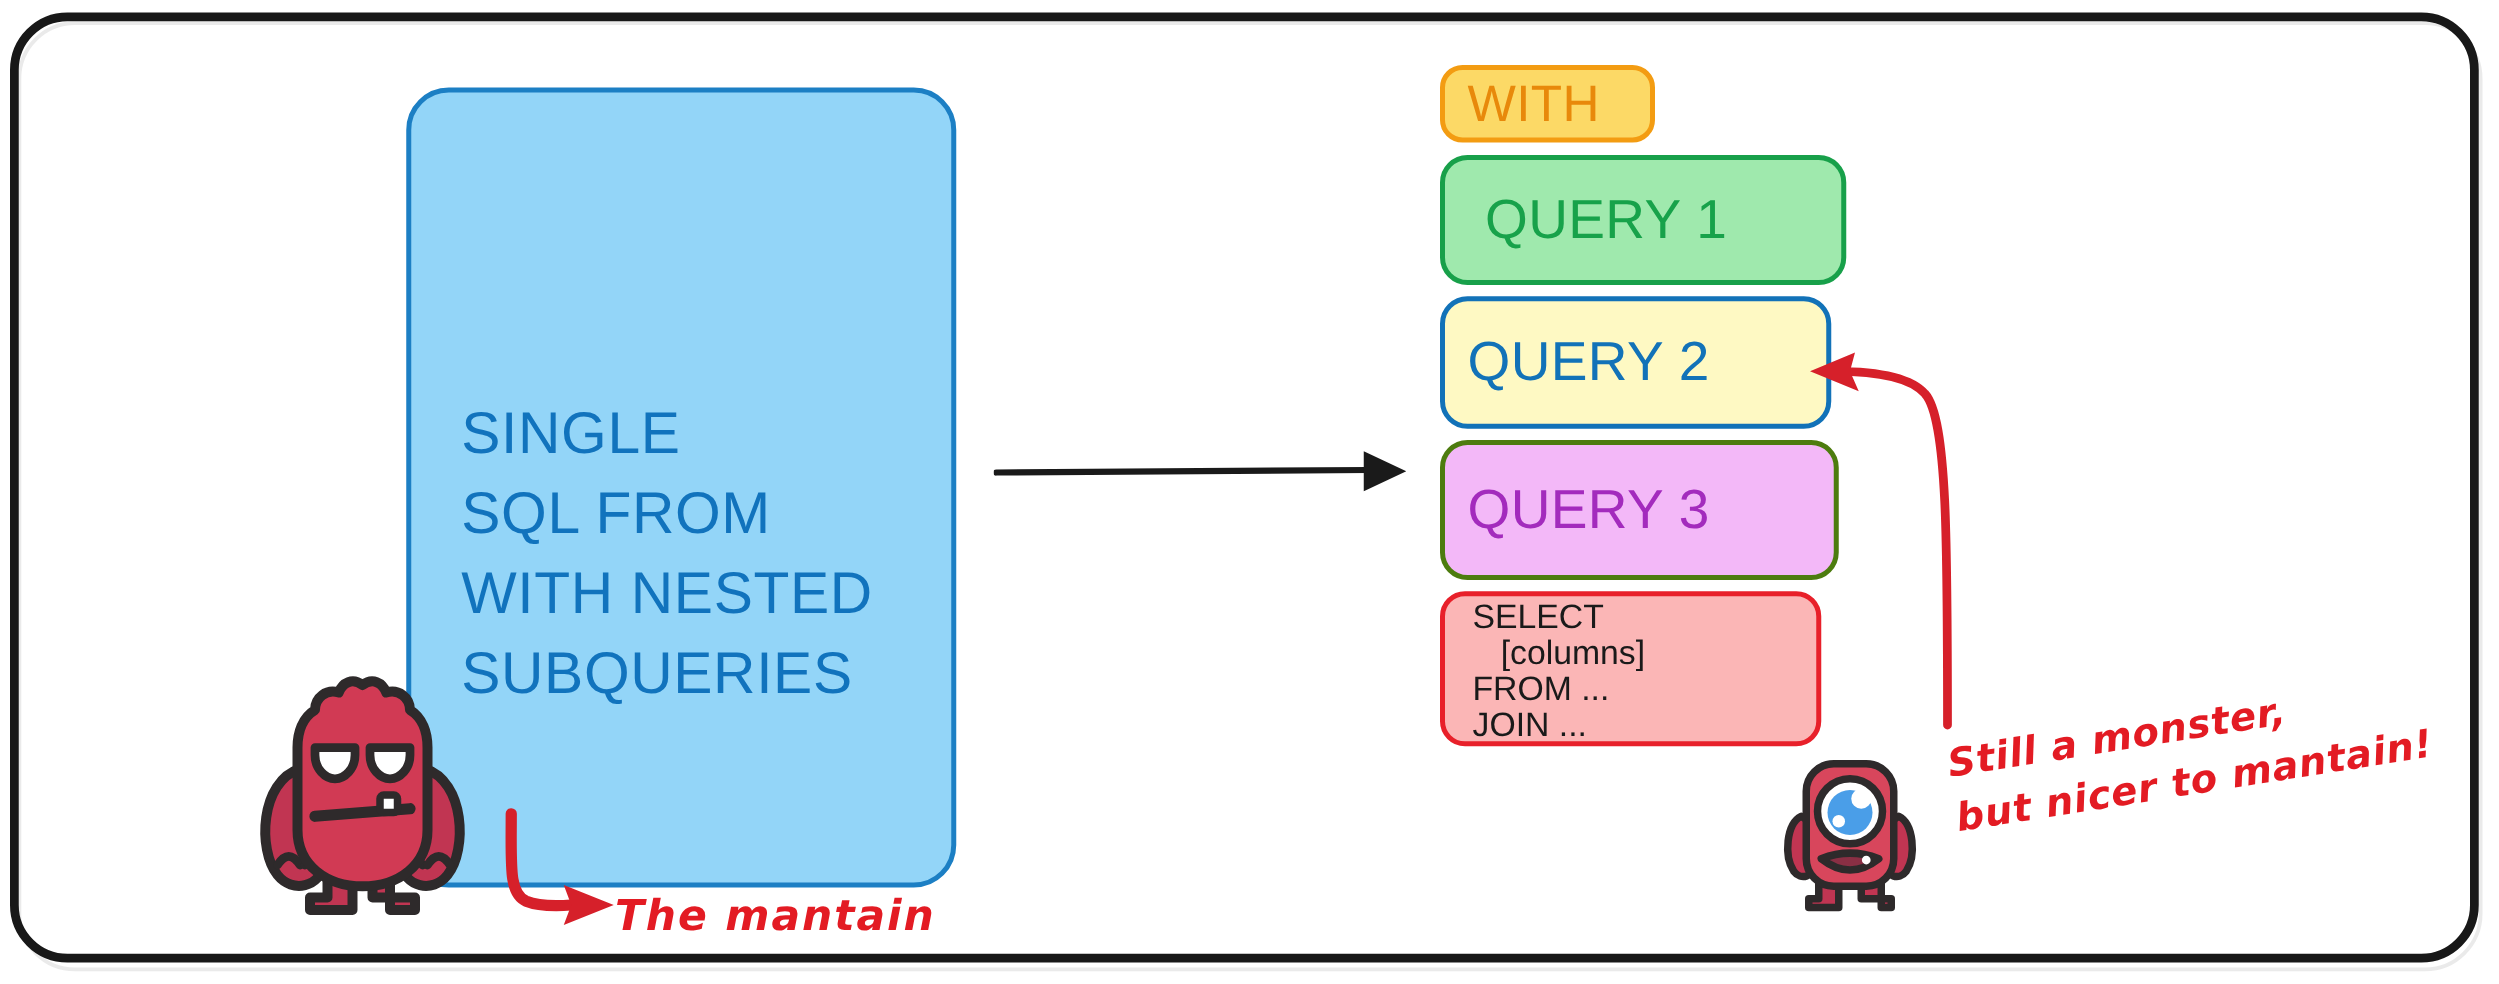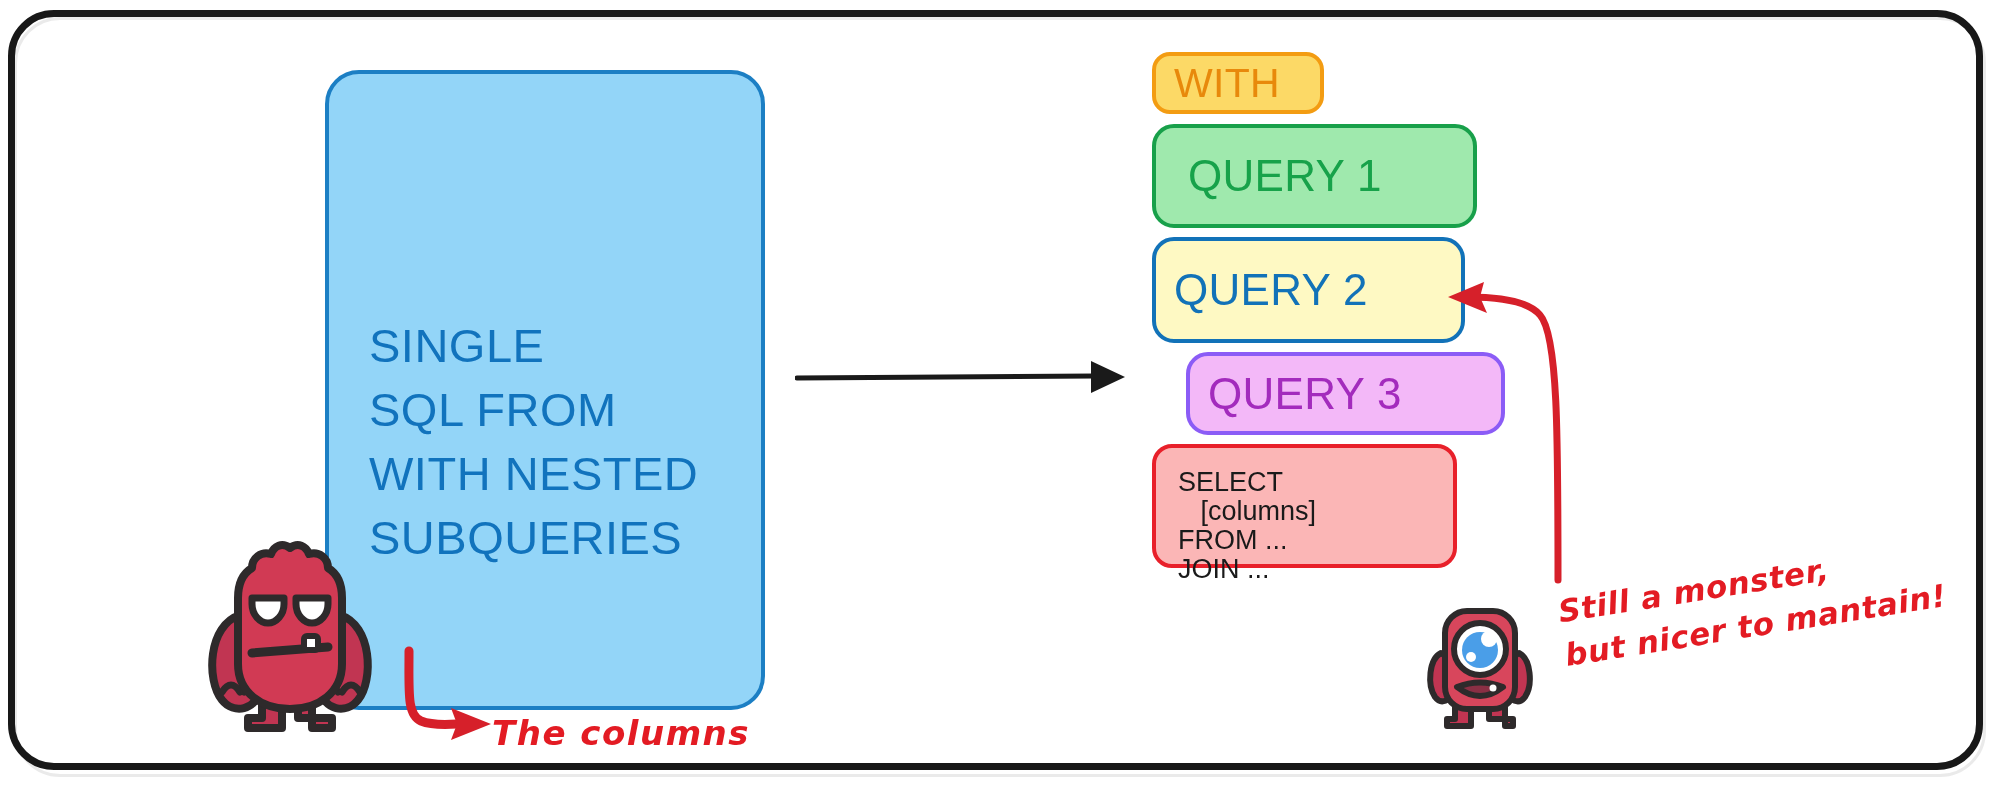--- a/index.html
+++ b/index.html
@@ -118,36 +118,35 @@
     width: 313px;
     height: 106px;
     background: #fef9c3;
     border: 4px solid #1272b8;
     margin-bottom: 9px;
   }
   #box-query-2 .stack-label { color: #1272b8; }
 
   #box-query-3 {
     width: 319px;
-    height: 83px;
+    height: 112px;
     background: #f3b8f8;
-    border: 4px solid #8b5cf6;
+    border: 4px solid #4d7c0f;
     margin-bottom: 9px;
-    margin-left: 34px;
   }
   #box-query-3 .stack-label { color: #a32bbd; }
 
   #box-select {
     width: 305px;
     height: 124px;
     background: #fbb6b6;
     border: 4px solid #e8202a;
     border-radius: 20px;
     display: block;
-    padding: 20px 0 0 22px;
+    padding: 2px 0 0 22px;
   }
   #select-code {
     font-size: 27px;
     line-height: 29px;
     color: #1a1a1a;
     white-space: pre;
   }
 
   
   #right-red-arrow {
@@ -313,18 +312,18 @@
     </svg>
   </div>
 
   <div id="left-red-arrow">
     <svg viewBox="0 0 120 110" width="120" height="110" aria-hidden="true">
       <path d="M14 6 C 14 48, 12 70, 26 76 C 36 80, 48 80, 62 79" fill="none" stroke="#d6202a" stroke-width="9" stroke-linecap="round"></path>
       <path d="M56 63 L96 79 L56 95 L62 79 Z" fill="#d6202a"></path>
     </svg>
   </div>
 
-  <div id="note-monster" class="handwriting">The columns</div>
+  <div id="note-monster" class="handwriting">The mantain</div>
 
   <div id="note-nicer" class="handwriting">Still a monster,
 but nicer to mantain!</div>
 
 </div>
 
 </body></html>

